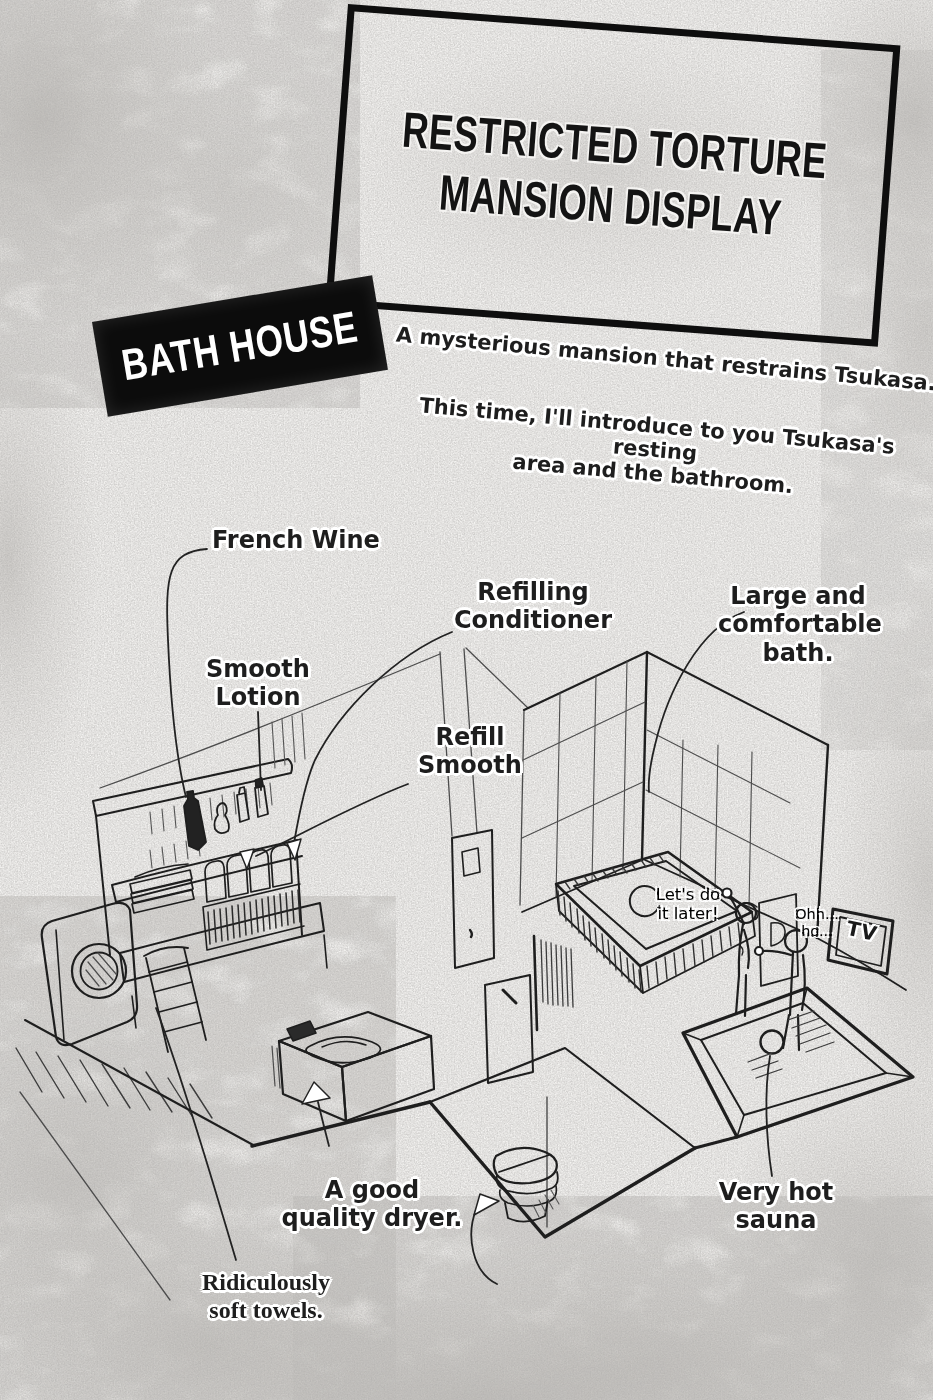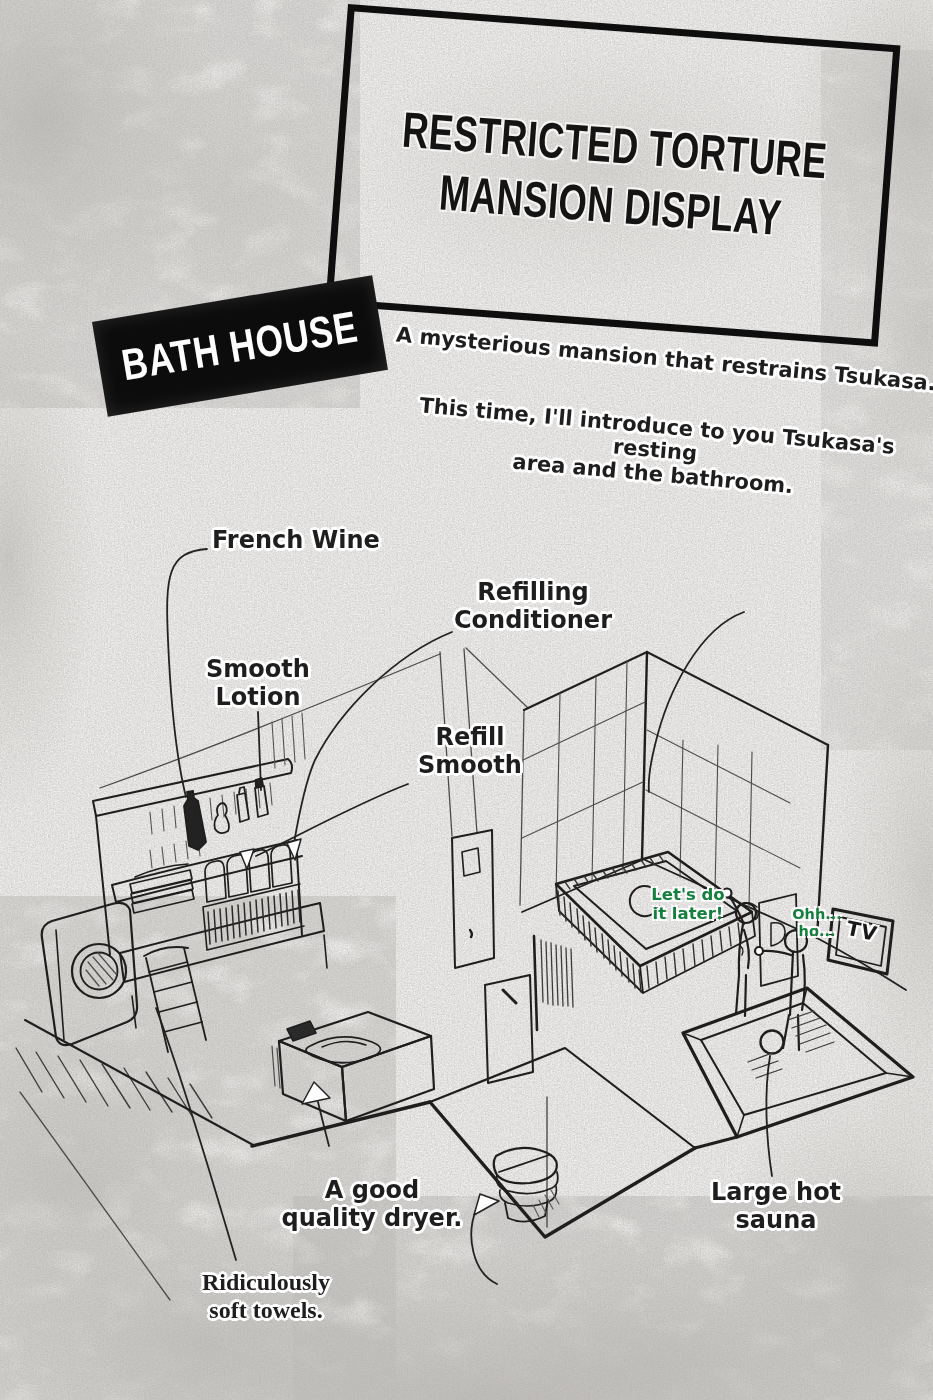--- a/index.html
+++ b/index.html
@@ -3,21 +3,21 @@
 <meta charset="utf-8">
 <style>
   html,body{margin:0;padding:0;}
   .canvas{position:relative;width:933px;height:1400px;background:#f5f4f2;overflow:hidden;
           font-family:"DejaVu Sans",sans-serif;color:#1e1e1e;}
   svg.art{position:absolute;left:0;top:0;}
   .halo{text-shadow:-2px -2px 0 #fff,2px -2px 0 #fff,-2px 2px 0 #fff,2px 2px 0 #fff,
         0 -3px 0 #fff,0 3px 0 #fff,-3px 0 0 #fff,3px 0 0 #fff;}
   .pre{white-space:pre-line;}
   .label{position:absolute;font-weight:700;font-size:24px;line-height:1.18;text-align:center;}
-  .speech{position:absolute;font-weight:700;color:#15803d;text-align:center;line-height:1.15;
+  .speech{position:absolute;font-weight:400;color:#000000;text-align:center;line-height:1.15;
           text-shadow:-2px -2px 0 #fff,2px -2px 0 #fff,-2px 2px 0 #fff,2px 2px 0 #fff;}
   .title-box{position:absolute;left:348px;top:4px;width:540px;height:288px;
              border:7px solid #0e0e0e;transform:rotate(4.3deg);transform-origin:0 0;
              display:flex;align-items:center;justify-content:center;}
   .title-text{font-weight:700;font-size:50px;line-height:1.2;text-align:center;color:#141414;
               font-family:"Liberation Sans",sans-serif;letter-spacing:.5px;
               text-shadow:-2px -2px 0 #f5f4f2,2px -2px 0 #f5f4f2,-2px 2px 0 #f5f4f2,2px 2px 0 #f5f4f2;}
   .title-text .cond{display:inline-block;transform:scaleX(.73);white-space:nowrap;}
   .tag-box{position:absolute;left:92px;top:322px;width:284px;height:96px;background:#0c0c0c;
            transform:rotate(-9.5deg);transform-origin:0 0;display:flex;align-items:center;justify-content:center;
@@ -283,25 +283,28 @@
 <div class="intro halo pre" style="left:385px;top:414px;width:540px;transform:rotate(5deg);">This time, I'll introduce to you Tsukasa's resting
 area and the bathroom.</div>
 
 <div class="label halo" style="left:212px;top:526px;white-space:nowrap;text-align:center;">French Wine</div>
 <div class="label halo pre" style="left:193px;top:655px;width:130px;">Smooth
 Lotion</div>
 <div class="label halo pre" style="left:432px;top:578px;width:170px;margin-left:16px;">Refilling
 Conditioner</div>
 <div class="label halo pre" style="left:395px;top:723px;width:150px;">Refill
 Smooth</div>
+<div class="label halo pre" style="left:718px;top:582px;width:160px;">Large and
+comfortable
+bath.</div>
 <div class="label halo pre" style="left:272px;top:1176px;width:200px;text-align:center;">A good
 quality dryer.</div>
 <div class="label halo pre" style="left:166px;top:1268px;width:200px;font-family:Liberation Serif, serif;">Ridiculously
 soft towels.</div>
-<div class="label halo pre" style="left:696px;top:1178px;width:160px;">Large hot
+<div class="label halo pre" style="left:696px;top:1178px;width:160px;">Very hot
 sauna</div>
 
 <div class="speech pre" style="left:638px;top:886px;width:100px;font-size:16.5px;">Let's do
 it later!</div>
 <div class="speech pre" style="left:787px;top:906px;width:60px;font-size:14.5px;">Ohh...
 ho...</div>
 <div class="speech" style="left:838px;top:920px;width:48px;font-size:20px;font-weight:700;color:#1a1a1a;transform:rotate(12deg);letter-spacing:1px;">TV</div>
 
 </div>
 

